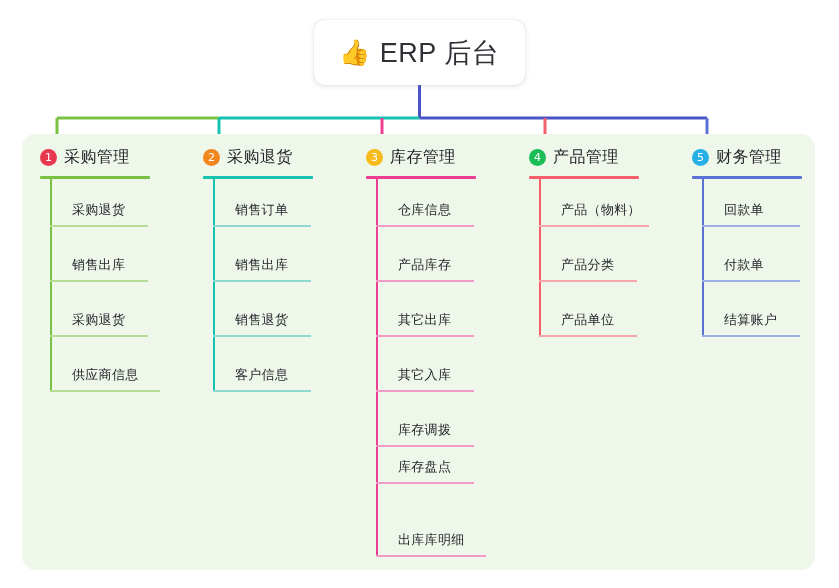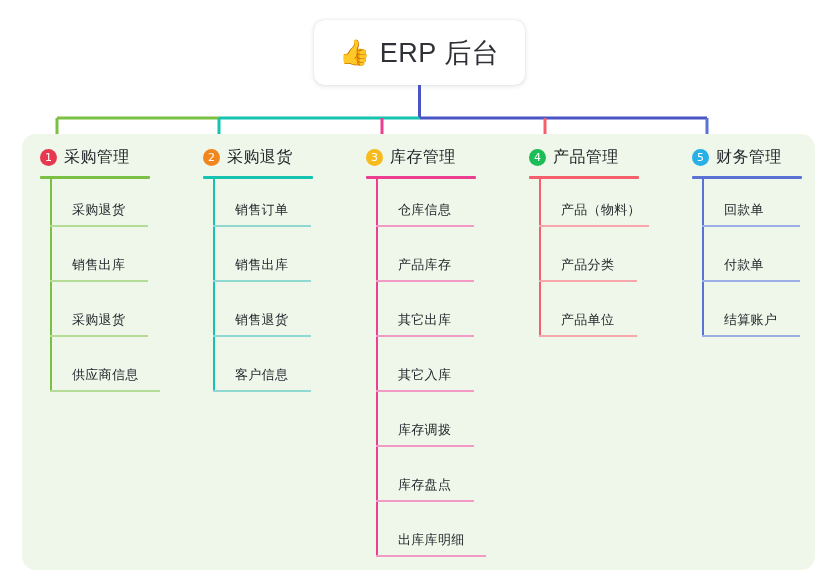--- a/index.html
+++ b/index.html
@@ -249,21 +249,21 @@
           <div class="leaf-underline" style="background: rgb(242, 154, 198); width: 98px;"></div>
         </div>
         <div class="leaf" style="top: 228px;">
           <span class="leaf-label">其它入库</span>
           <div class="leaf-underline" style="background: rgb(242, 154, 198); width: 98px;"></div>
         </div>
         <div class="leaf" style="top: 283px; padding-left: 29px;">
           <span class="leaf-label">库存调拨</span>
           <div class="leaf-underline" style="background: rgb(242, 154, 198); width: 98px;"></div>
         </div>
-        <div class="leaf" style="top: 338px;">
+        <div class="leaf" style="top: 320px;">
           <span class="leaf-label">库存盘点</span>
           <div class="leaf-underline" style="background: rgb(242, 154, 198); width: 98px;"></div>
         </div>
         <div class="leaf" style="top: 393px;">
           <span class="leaf-label">出库库明细</span>
           <div class="leaf-underline" style="background: rgb(242, 154, 198); width: 110px;"></div>
         </div>
       </div>
       <div class="column" style="left: 489px;">
         <div class="col-header">

